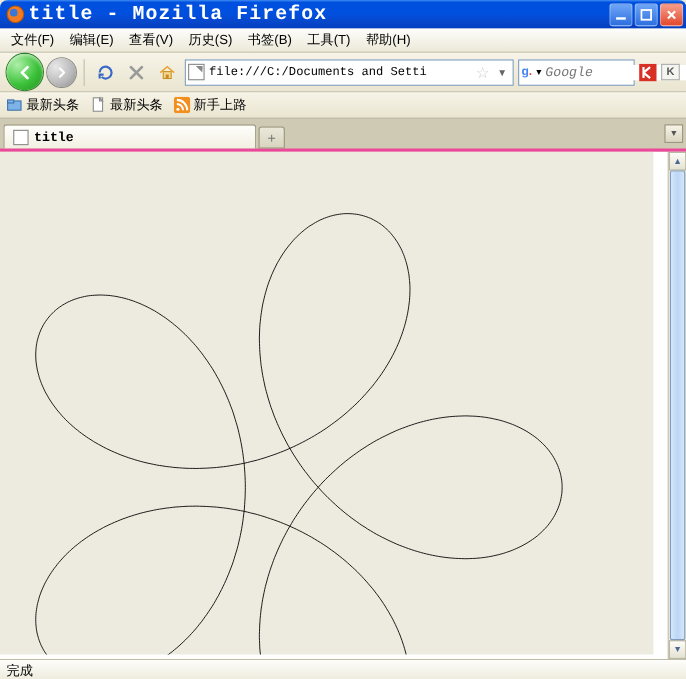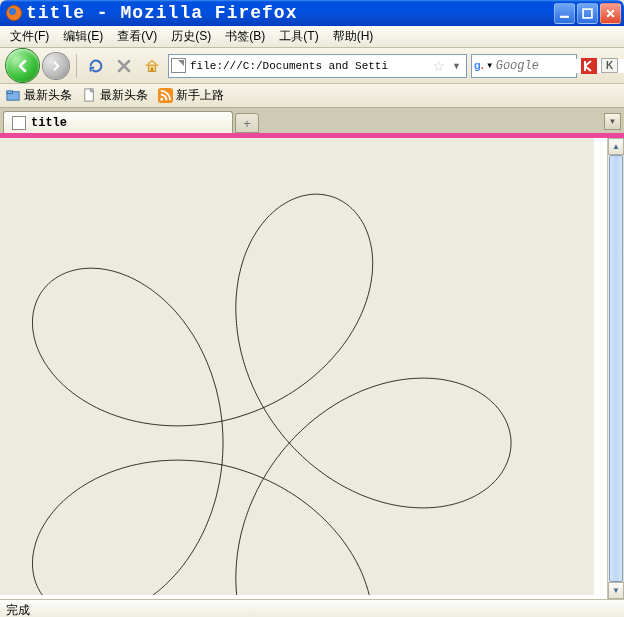--- a/index.html
+++ b/index.html
@@ -54,21 +54,21 @@
 .g-search .g-ico{width:14px;height:14px;position:relative;font-size:11px;font-weight:bold;}
 .g-search .g-ico span:nth-child(1){color:#4285f4;}
 .g-search .g-ico span:nth-child(2){color:#ea4335;}
 .g-search input{border:none;outline:none;flex:1;font-family:"Courier New",monospace;font-size:12px;color:#999;font-style:italic;}
 .tb-badge{width:16px;height:16px;display:flex;align-items:center;justify-content:center;}
 
 .bookbar{height:24px;background:linear-gradient(#f7f4e8,#e9e5d0);border-bottom:1px solid #b0ad98;display:flex;align-items:center;padding:0 6px;gap:10px;}
 .bm-item{display:flex;align-items:center;gap:3px;cursor:default;}
 .bm-ico{width:15px;height:15px;}
 
-.tabbar{height:30px;background:#cfcab4;display:flex;align-items:flex-end;padding:4px 3px 0 3px;gap:2px;position:relative;border-bottom:5px solid #ec4899;}
+.tabbar{height:30px;background:#cfcab4;display:flex;align-items:flex-end;padding:4px 3px 0 3px;gap:2px;position:relative;border-bottom:3px solid #ec4899;}
 .tab{height:22px;background:linear-gradient(#fefefb,#f2efe2);border:1px solid #9c9880;border-bottom:none;border-radius:3px 3px 0 0;display:flex;align-items:center;padding:0 8px;gap:5px;min-width:230px;cursor:default;font-family:"Courier New",monospace;font-weight:bold;font-size:12px;}
 .tab .page-ico{width:14px;height:14px;border:1px solid #888;background:#fff;}
 .newtab{height:20px;width:24px;background:linear-gradient(#ebe8da,#d9d5c0);border:1px solid #9c9880;border-radius:3px 3px 0 0;display:flex;align-items:center;justify-content:center;color:#777;font-size:13px;cursor:default;}
 .tab-list{position:absolute;right:3px;top:5px;width:17px;height:17px;background:linear-gradient(#f7f4e8,#d9d5c0);border:1px solid #9c9880;display:flex;align-items:center;justify-content:center;font-size:8px;color:#555;cursor:default;}
 
 .content-wrap{position:relative;height:461px;display:flex;}
 .content{flex:1;background:#fff;overflow:auto;border-right:none;}
 .canvas-area{width:594px;height:457px;background:#edebe0;position:relative;}
 .canvas-area svg{position:absolute;top:0;left:0;}
 .vscroll{width:17px;background:linear-gradient(to right,#eceadf,#f7f5ec,#e5e2d4);border-left:1px solid #c6c3b2;display:flex;flex-direction:column;}

